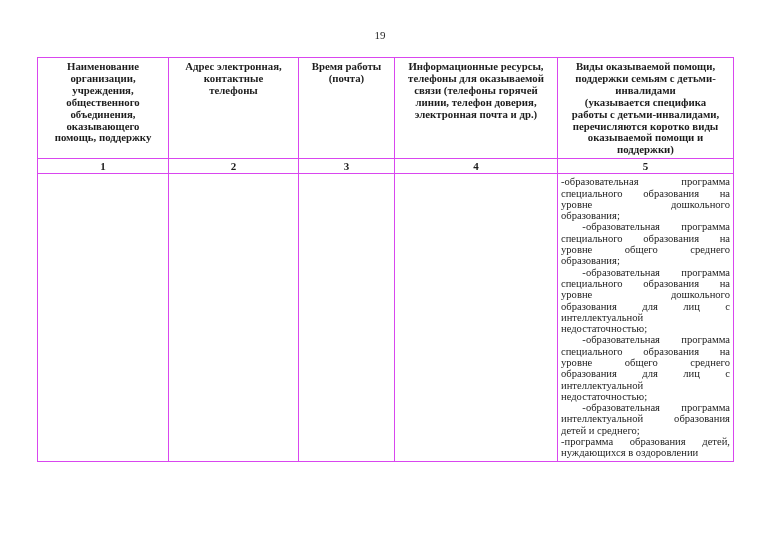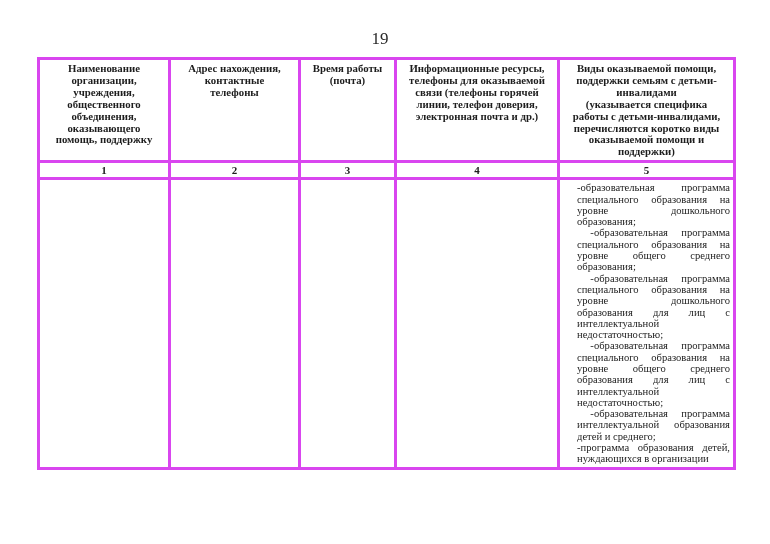--- a/index.html
+++ b/index.html
@@ -19,33 +19,33 @@
     width: 770px;
     height: 544px;
     background: #ffffff;
   }
   .page-number {
     position: absolute;
     top: 29px;
     left: 0;
     width: 760px;
     text-align: center;
-    font-size: 17px;
+    font-size: 11px;
     color: #2a2a2a;
   }
   table.doc-table {
     position: absolute;
     left: 37px;
     top: 57px;
     width: 696px;
     border-collapse: collapse;
     table-layout: fixed;
   }
   table.doc-table td {
-    border: 3px solid #d946ef;
+    border: 1px solid #d946ef;
     vertical-align: top;
     overflow: hidden;
   }
   .col-1 { width: 131px; }
   .col-2 { width: 130px; }
   .col-3 { width: 96px;  }
   .col-4 { width: 163px; }
   .col-5 { width: 176px; }
 
   tr.header-row td {
@@ -70,21 +70,20 @@
   tr.body-row td {
     height: 281px;
     padding: 2px 3px;
     font-size: 10.6px;
     line-height: 11.3px;
     color: #1d1d1d;
   }
   .c5line {
     text-align: justify;
     text-align-last: justify;
-    margin-left: 14px;
   }
   .c5line.ln-last {
     text-align-last: left;
   }
 </style>
 </head>
 <body>
 
 <div class="page">
 
@@ -100,21 +99,21 @@
     </colgroup>
     <tbody>
       <tr class="header-row">
         <td>Наименование
 организации,
 учреждения,
 общественного
 объединения,
 оказывающего
 помощь, поддержку</td>
-        <td>Адрес нахождения,
+        <td>Адрес электронная,
 контактные
 телефоны</td>
         <td>Время работы
 (почта)</td>
         <td>Информационные ресурсы,
 телефоны для оказываемой
 связи (телефоны горячей
 линии, телефон доверия,
 электронная почта и др.)</td>
         <td>Виды оказываемой помощи,
@@ -167,20 +166,20 @@
               <div class="c5line">интеллектуальной</div>
               <div class="c5line ln-last">недостаточностью;</div>
             </div>
             <div>
               <div class="c5line">&nbsp;-образовательная программа</div>
               <div class="c5line">интеллектуальной образования</div>
               <div class="c5line ln-last">детей и среднего;</div>
             </div>
             <div>
               <div class="c5line">-программа образования детей,</div>
-              <div class="c5line ln-last">нуждающихся в организации</div>
+              <div class="c5line ln-last">нуждающихся в оздоровлении</div>
             </div>
           </td>
       </tr>
     </tbody>
   </table>
 
 </div>
 
 </body></html>

